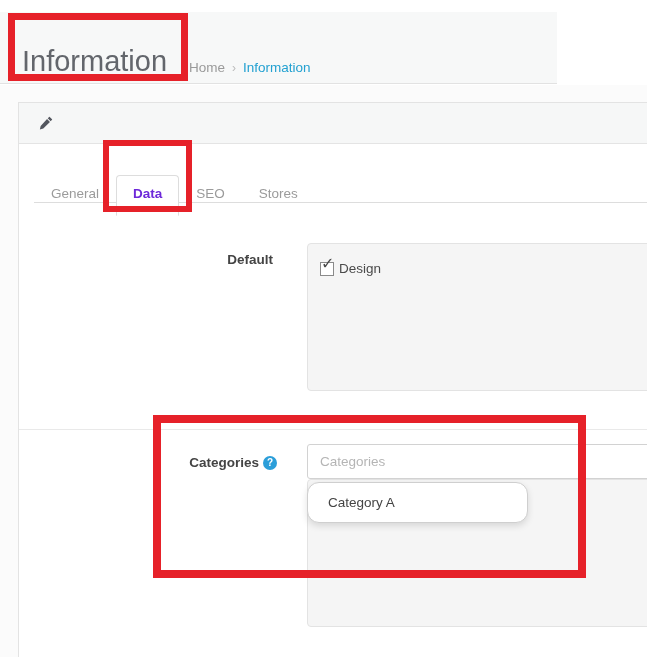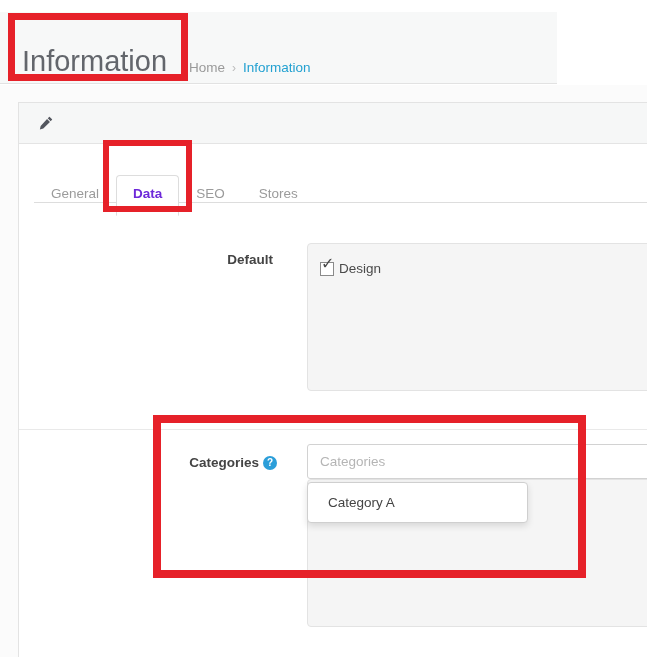--- a/index.html
+++ b/index.html
@@ -90,21 +90,21 @@
     border:1px solid #d2d2d2; border-radius:3px; background:#fff;
     font-family:"Liberation Sans","DejaVu Sans",sans-serif;
     font-size:13.5px; color:#444; padding:0 12px; z-index:5; outline:none;
   }
   .categories-input::placeholder { color:#b5b5b5; opacity:1; }
   .categories-well {
     position:absolute; left:288px; right:0; top:376px; height:148px; z-index:1;
   }
   .autocomplete {
     position:absolute; left:288px; top:379px; width:221px; z-index:10;
-    background:#fff; border:1px solid #cfcfcf; border-radius:4px;
+    background:#fff; border:1px solid #cfcfcf; border-radius:12px;
     box-shadow:0 3px 7px rgba(0,0,0,0.12); padding:5px 0; list-style:none;
   }
   .autocomplete-item {
     padding:7px 20px; font-size:13.5px; color:#444; white-space:pre; cursor:pointer;
   }
 
   
   .annotation { position:absolute; border-style:solid; border-color:#e62129; z-index:50; pointer-events:none; background:transparent; }
   .annotation-1 { left:8px;   top:13px;  width:180px; height:68px;  border-width:7px; }
   .annotation-2 { left:103px; top:140px; width:89px;  height:72px;  border-width:6px; }

